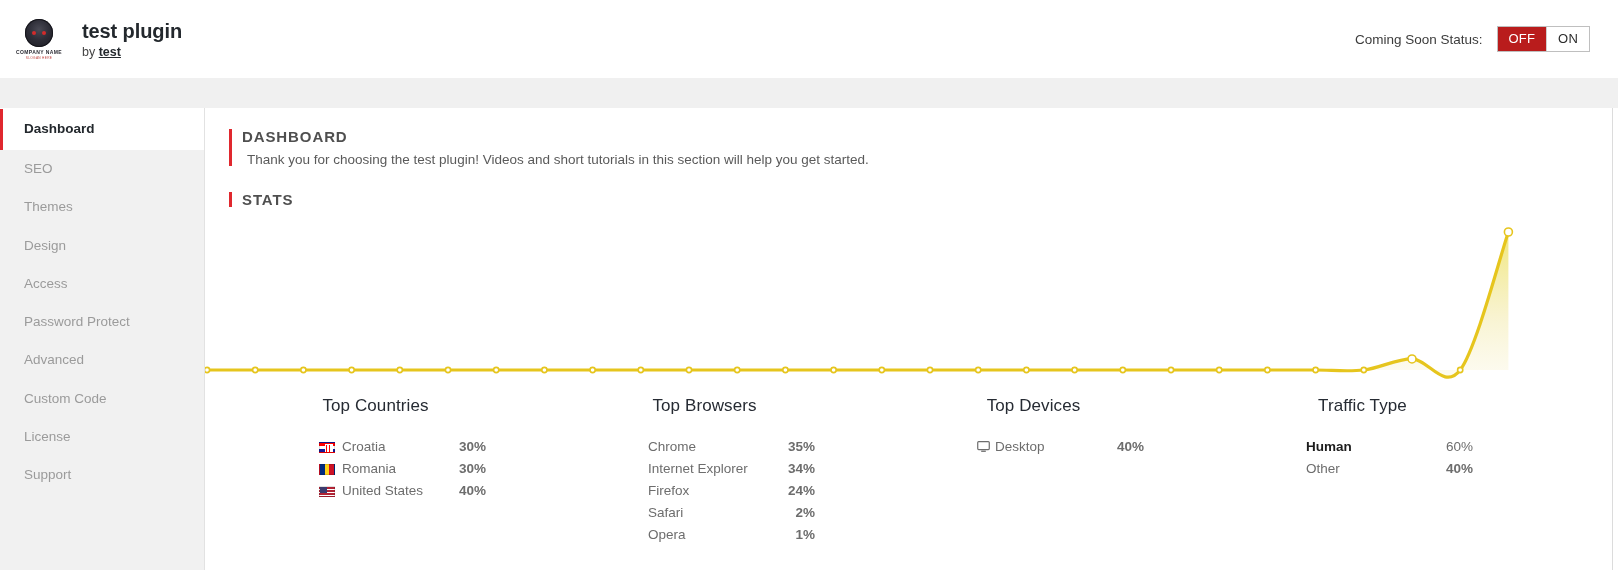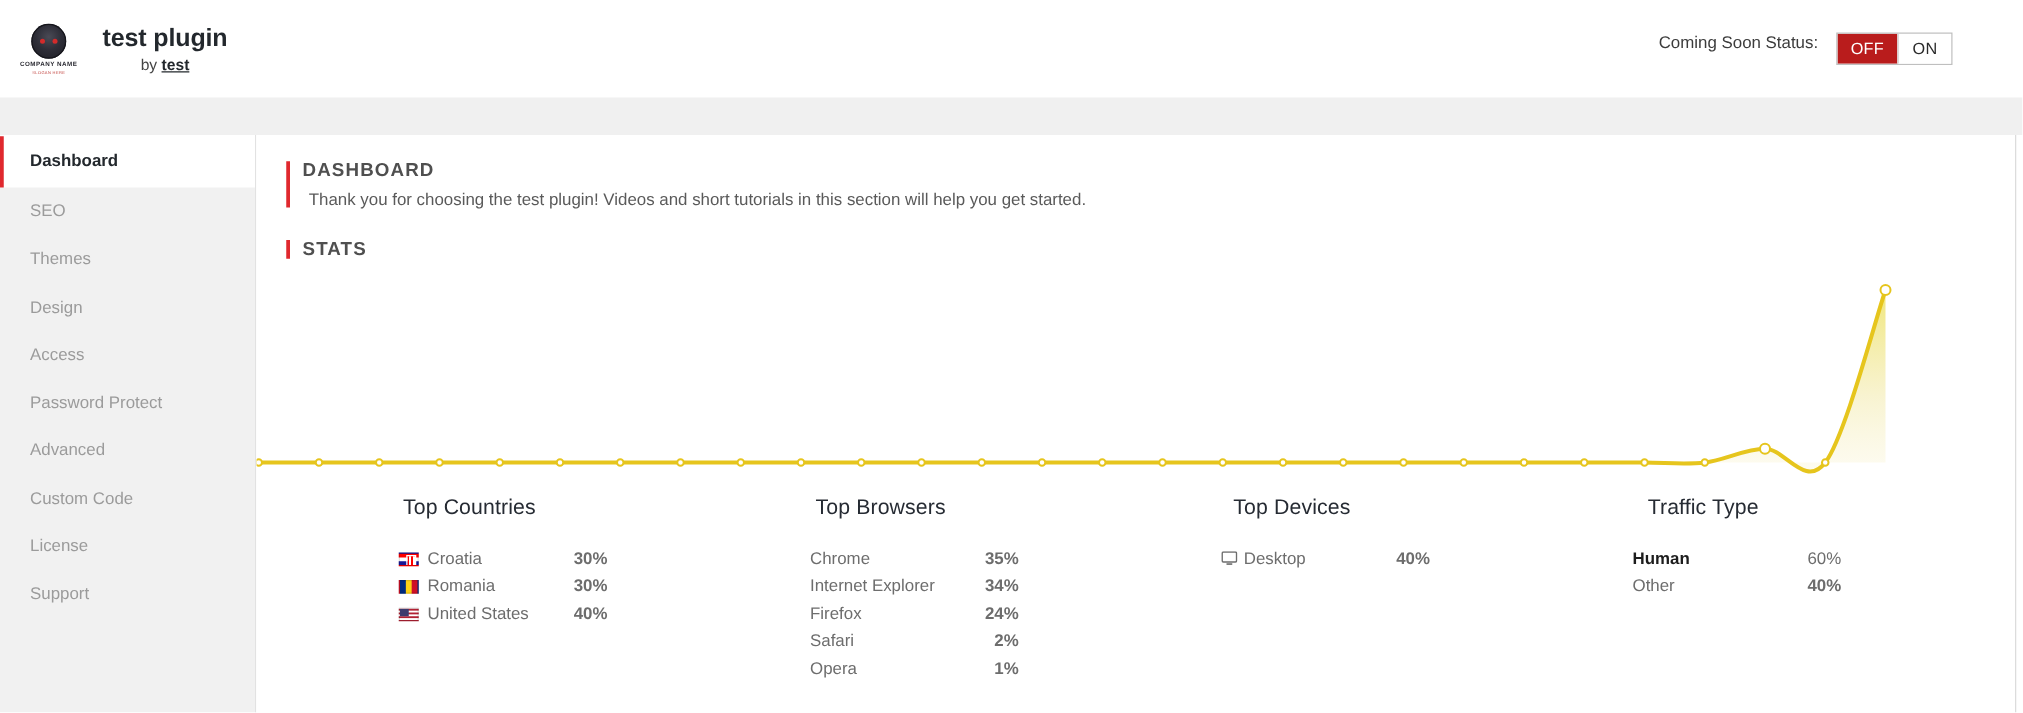--- a/index.html
+++ b/index.html
@@ -48,29 +48,29 @@
   .logo-sub {
     font-size: 3.2px; letter-spacing: .3px; color: #c1433f;
     margin-top: 1px; white-space: nowrap;
   }
   .brand-text { margin-left: 18px; }
   .plugin-title {
     font-size: 20px; font-weight: 700; color: #23282d;
     line-height: 1.15; letter-spacing: -0.1px;
   }
   .plugin-by {
-    font-size: 12.5px; color: #444; margin-top: 2px; text-align: center;
+    font-size: 12.5px; color: #444; margin-top: 2px;
   }
   .plugin-by a {
     color: #23282d; text-decoration: underline; font-weight: 700;
   }
 
   .header-right {
-    margin-left: auto; display: flex; 
-    padding-right: 56px;
+    margin-left: auto; display: flex; align-items: center;
+    padding-right: 28px;
   }
   .cs-label { font-size: 13.5px; color: #3c3c3c; margin-right: 14px; }
   .toggle {
     display: flex; height: 26px; border: 1px solid #bfbfbf;
     overflow: hidden; font-size: 13px; line-height: 24px;
   }
   .toggle > div {
     padding: 0 11px; cursor: pointer; user-select: none;
     letter-spacing: .2px;
   }

